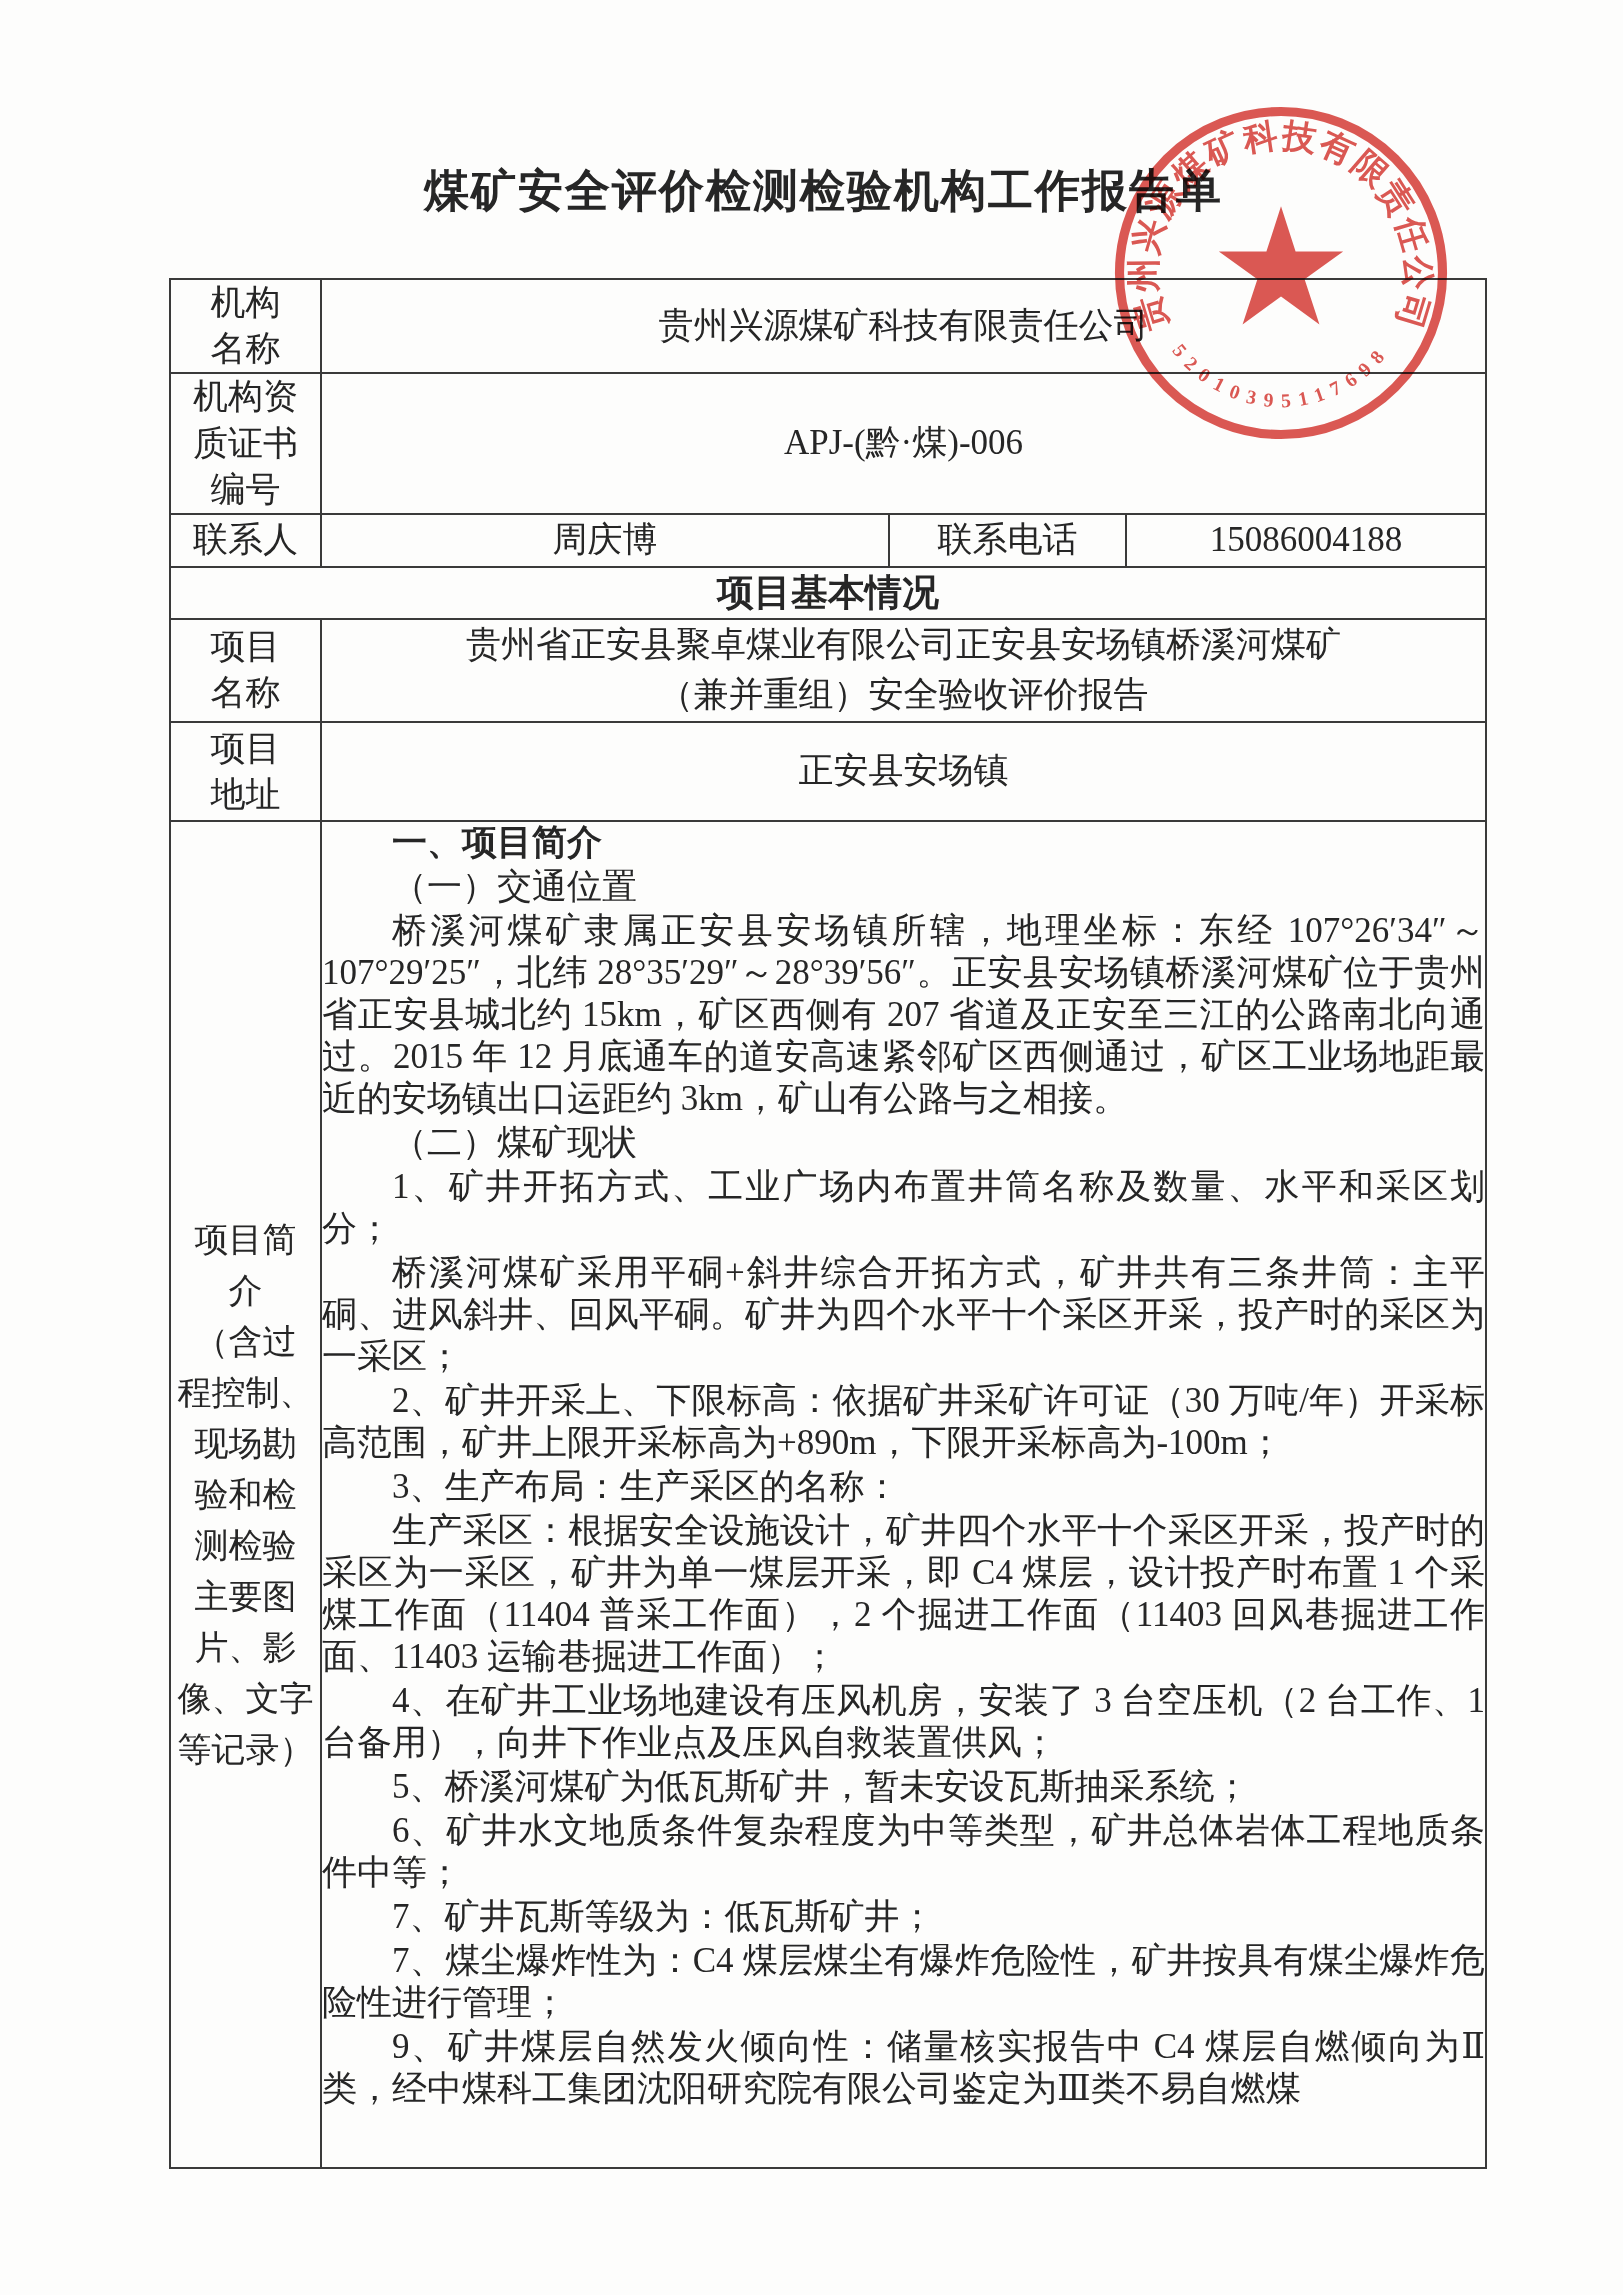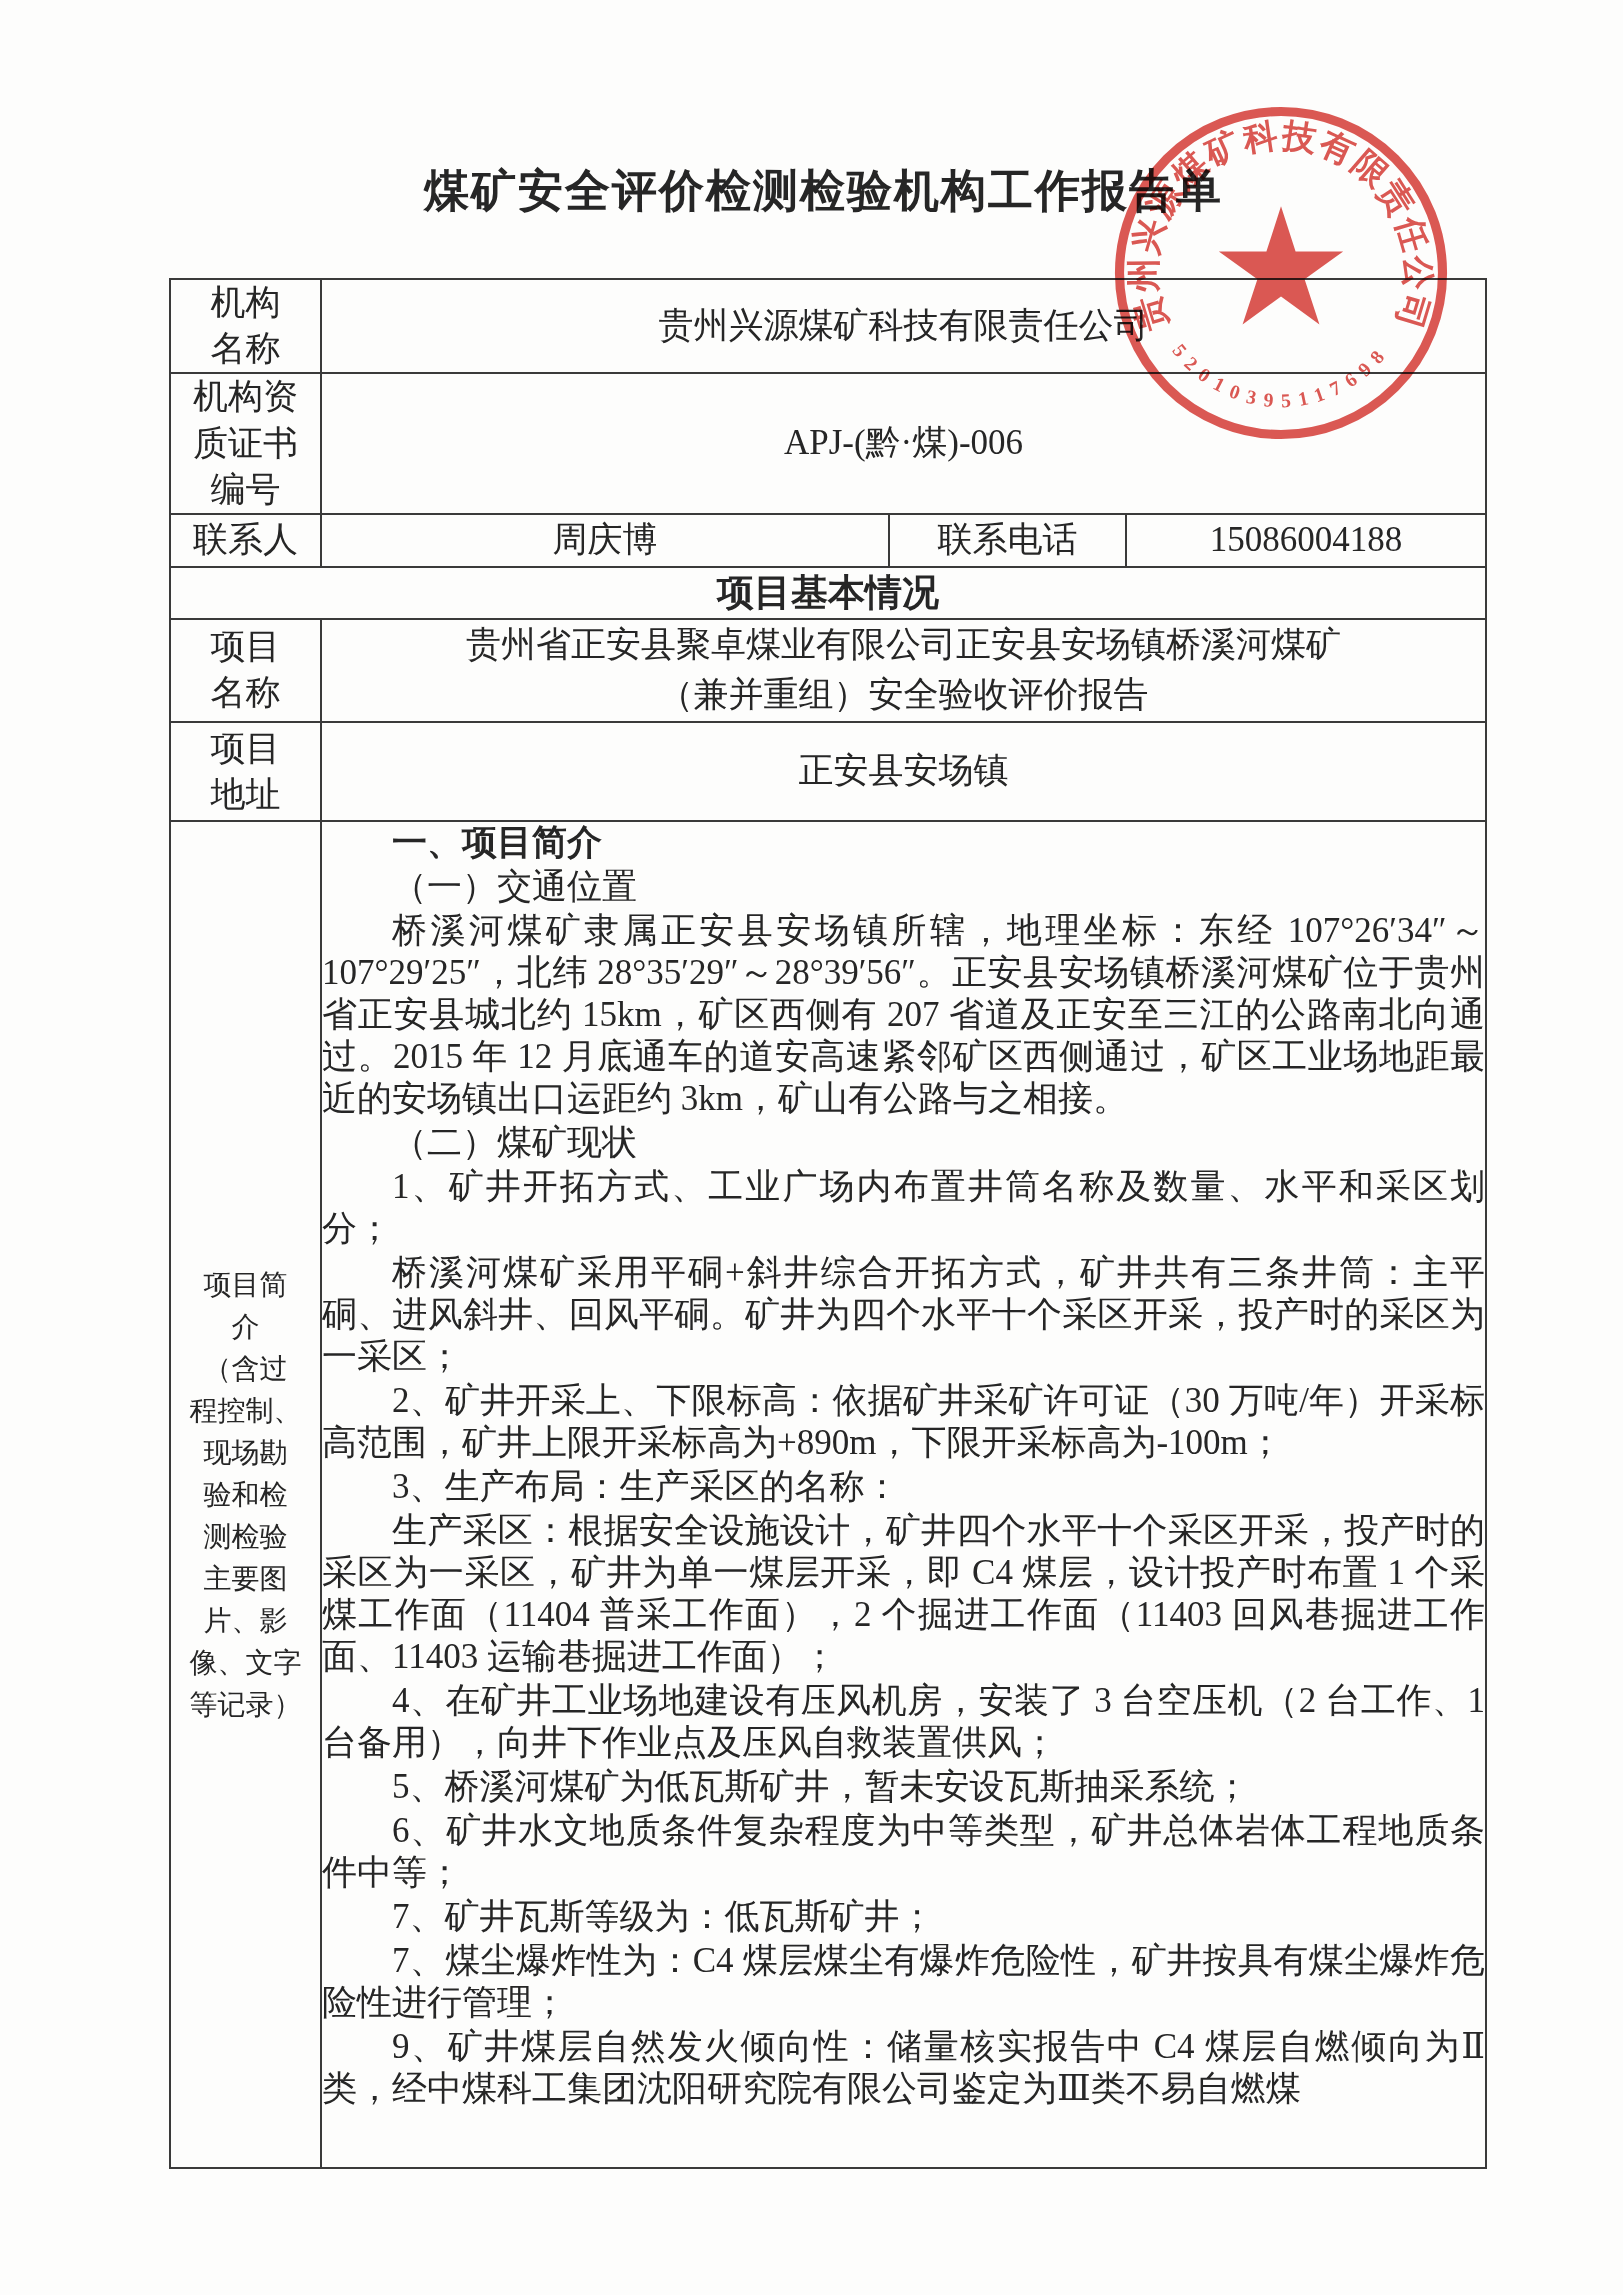--- a/index.html
+++ b/index.html
@@ -55,21 +55,21 @@
     white-space: pre-line;
   }
   td.section-cell {
     text-align: center;
     vertical-align: middle;
     font-size: 37px;
     font-weight: bold;
     border-radius: 6px;
   }
   td.intro-label {
-    font-size: 28px;
+    font-size: 34px;
     line-height: 1.5;
   }
   td.intro-body {
     vertical-align: top;
     padding: 11.8px 14.4px 0 19.6px;
   }
   .intro-body p {
     margin: 0 0 2px 0;
     font-size: 35px;
     line-height: 42px;

